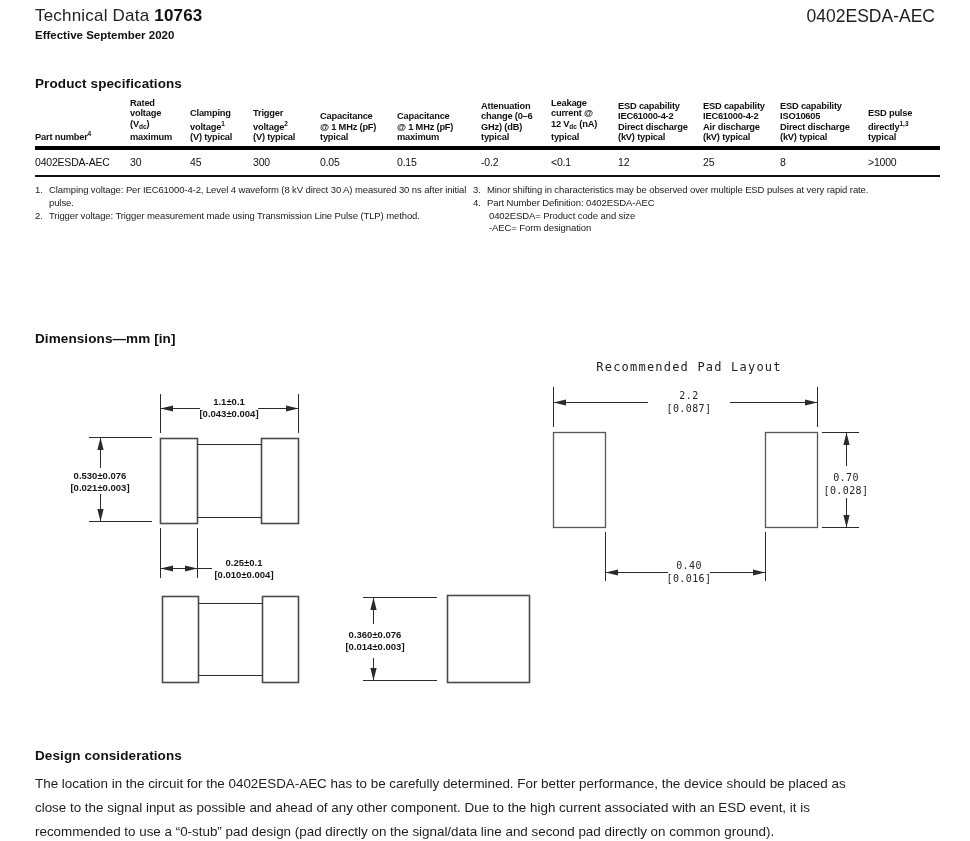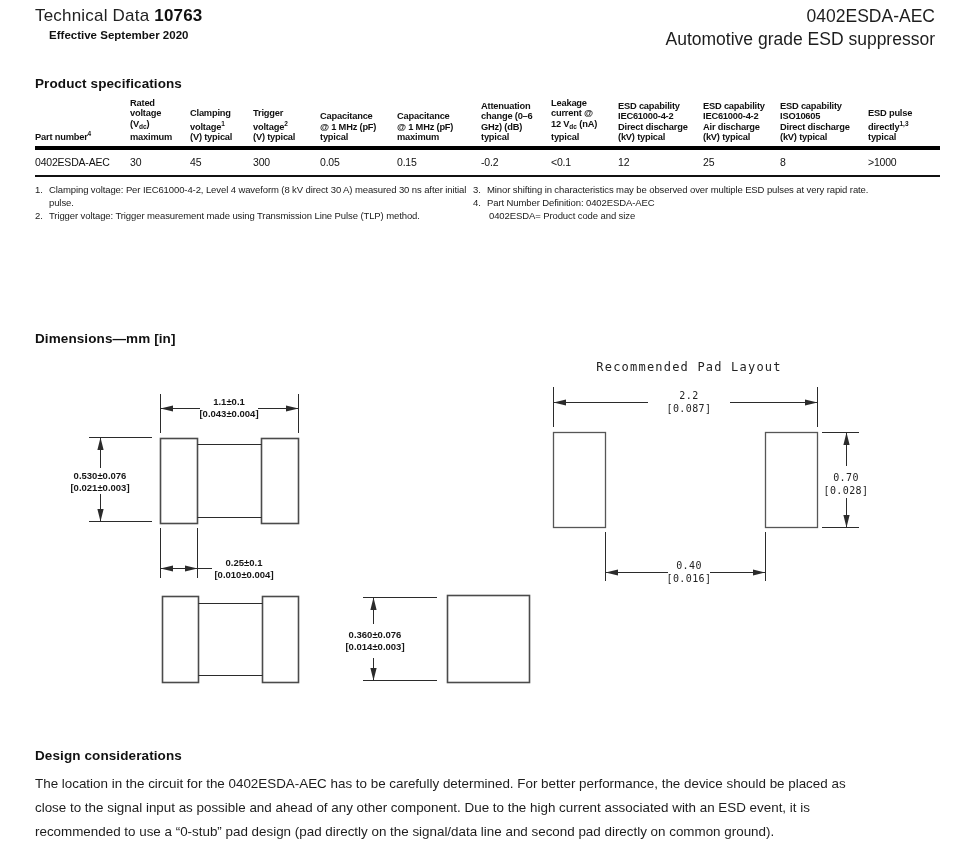--- a/index.html
+++ b/index.html
@@ -5,21 +5,21 @@
   html,body{margin:0;padding:0;background:#fff;}
   .page{
     position:relative;width:970px;height:841px;background:#fff;
     font-family:"Liberation Sans",sans-serif;color:#1a1a1a;overflow:hidden;
     outline:1px solid #dcdcdc;
   }
   
   .hdr-left{position:absolute;left:35px;top:6px;}
   .hdr-title{font-size:17px;color:#222;letter-spacing:.2px;}
   .hdr-title .docnum{font-weight:700;color:#111;}
-  .hdr-effective{font-size:11.5px;font-weight:700;margin-top:3px;color:#111;text-align:center;}
+  .hdr-effective{font-size:11.5px;font-weight:700;margin-top:3px;color:#111;}
   .hdr-right{position:absolute;right:35px;top:6px;text-align:right;color:#1d1d1d;}
   .hdr-right .code{font-size:17.5px;}
   .hdr-right .desc{font-size:17.5px;margin-top:2px;}
   
   .sec-heading{position:absolute;left:35px;font-size:13.5px;font-weight:700;color:#111;letter-spacing:.1px;}
   
   .spec-table{position:absolute;left:35px;top:97px;width:905px;}
   .th-row{display:flex;align-items:flex-end;border-bottom:4px solid #000;padding-bottom:3px;min-height:46px;}
   .td-row{display:flex;border-bottom:2px solid #111;padding:6px 0 7px 0;}
   .th{font-size:9.3px;font-weight:700;line-height:10.6px;letter-spacing:-.2px;color:#111;}
@@ -54,21 +54,20 @@
 <body>
 
 <div class="page">
 
   <div class="hdr-left">
     <div class="hdr-title"><span>Technical Data </span><span class="docnum">10763</span></div>
     <div class="hdr-effective">Effective September 2020</div>
   </div>
   <div class="hdr-right">
     <div class="code">0402ESDA-AEC</div>
-    <div class="desc">Automotive grade ESD suppressor</div>
   </div>
 
   <div class="sec-heading" style="top:76px;">Product specifications</div>
 
   <div class="spec-table">
     <div class="th-row">
       <div class="th c1">
           <div><span>Part number</span><sup class="s">4</sup></div>
         </div>
       <div class="th c2">
@@ -162,20 +161,21 @@
   <div class="fnotes fn-right">
     <div class="fn">
       <div class="fn-num">3.</div>
       <div class="fn-body">Minor shifting in characteristics may be observed over multiple ESD pulses at very rapid rate.</div>
     </div>
     <div class="fn">
       <div class="fn-num">4.</div>
       <div class="fn-body">
         <div>Part Number Definition: 0402ESDA-AEC</div>
         <div class="fn-sub">0402ESDA= Product code and size</div>
+        <div class="fn-sub">-AEC= Form designation</div>
       </div>
     </div>
   </div>
 
   <div class="sec-heading" style="top:331px;">Dimensions—mm [in]</div>
 
   <svg class="draw-svg" width="970" height="841" viewBox="0 0 970 841">
 
     <g>
       <rect class="outline" x="160.5" y="438.5" width="37" height="85"></rect>

